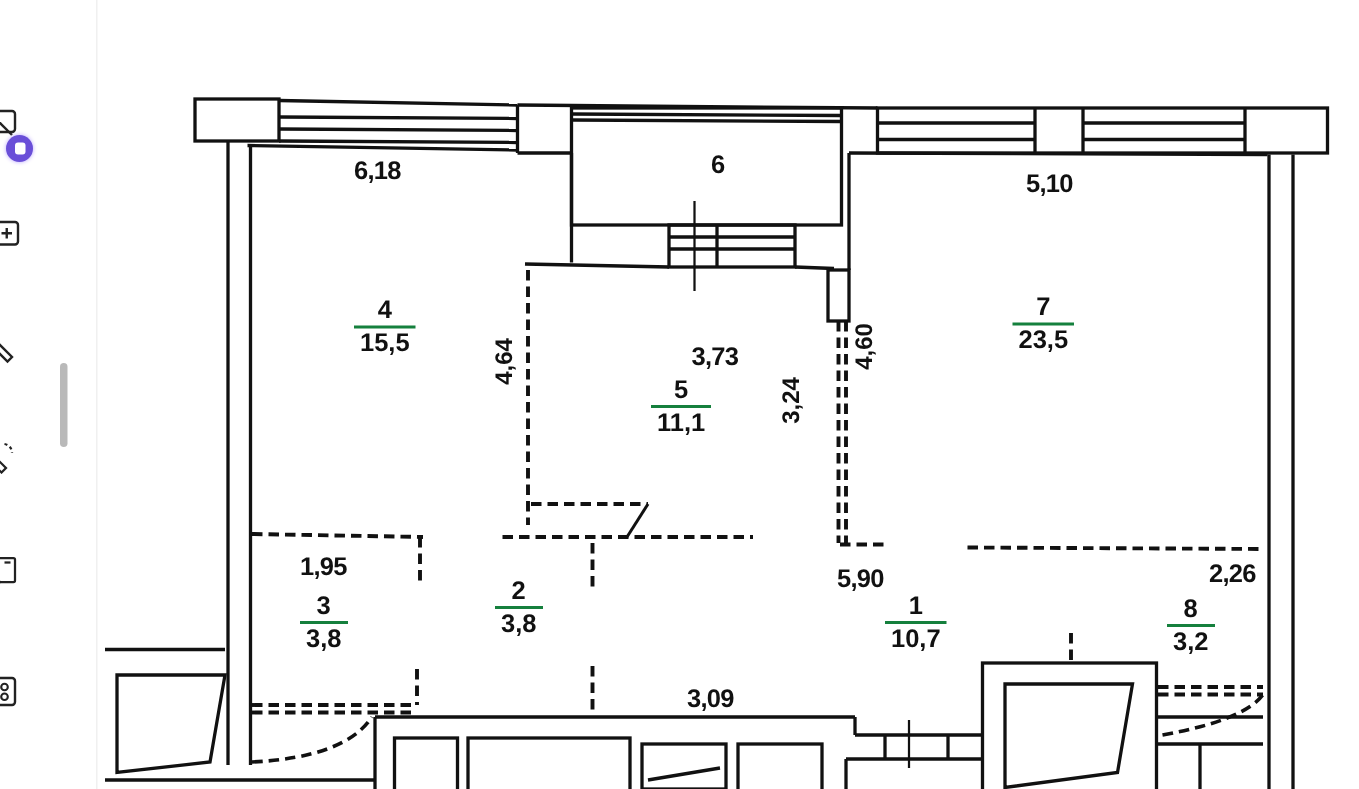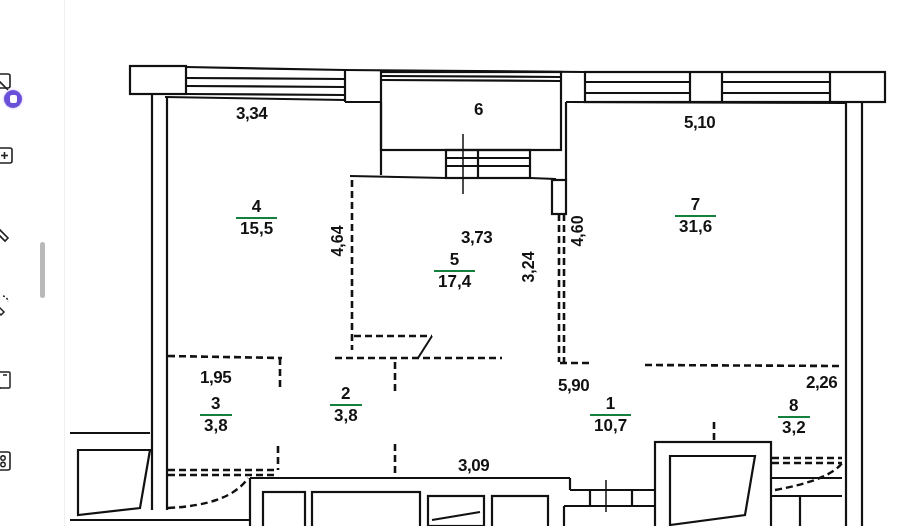--- a/index.html
+++ b/index.html
@@ -156,41 +156,41 @@
     <line x1="772" y1="496" x2="842" y2="496"></line>
     <line x1="800" y1="496" x2="800" y2="526"></line>
 
     <line x1="70" y1="433" x2="150" y2="433"></line>
     <path d="M78 450 L150 450 L140 508 L78 515 Z"></path>
     <line x1="70" y1="520" x2="250" y2="520"></line>
   </svg>
 
 </div>
 
-<div class="lbl" style="left:236px;top:104px;">3,34</div>
+<div class="lbl" style="left:236px;top:104px;">6,18</div>
 <div class="lbl" style="left:474px;top:100px;">6</div>
 <div class="lbl" style="left:684px;top:113px;">5,10</div>
 
 <div class="frac" style="left:236px;top:197px;">
   <span class="num">4</span>
   <span class="den">15,5</span>
 </div>
 <div class="vlbl" style="left:322px;top:232px;">4,64</div>
 
 <div class="lbl" style="left:440px;top:228px;margin-left:21px;">3,73</div>
 <div class="frac" style="left:434px;top:250px;">
   <span class="num">5</span>
-  <span class="den">17,4</span>
+  <span class="den">11,1</span>
 </div>
 <div class="vlbl" style="left:513px;top:258px;">3,24</div>
 <div class="vlbl" style="left:562px;top:222px;">4,60</div>
 
 <div class="frac" style="left:675px;top:195px;">
   <span class="num">7</span>
-  <span class="den">31,6</span>
+  <span class="den">23,5</span>
 </div>
 
 <div class="lbl" style="left:200px;top:368px;">1,95</div>
 <div class="frac" style="left:200px;top:394px;">
   <span class="num">3</span>
   <span class="den">3,8</span>
 </div>
 <div class="frac" style="left:330px;top:384px;">
   <span class="num">2</span>
   <span class="den">3,8</span>

